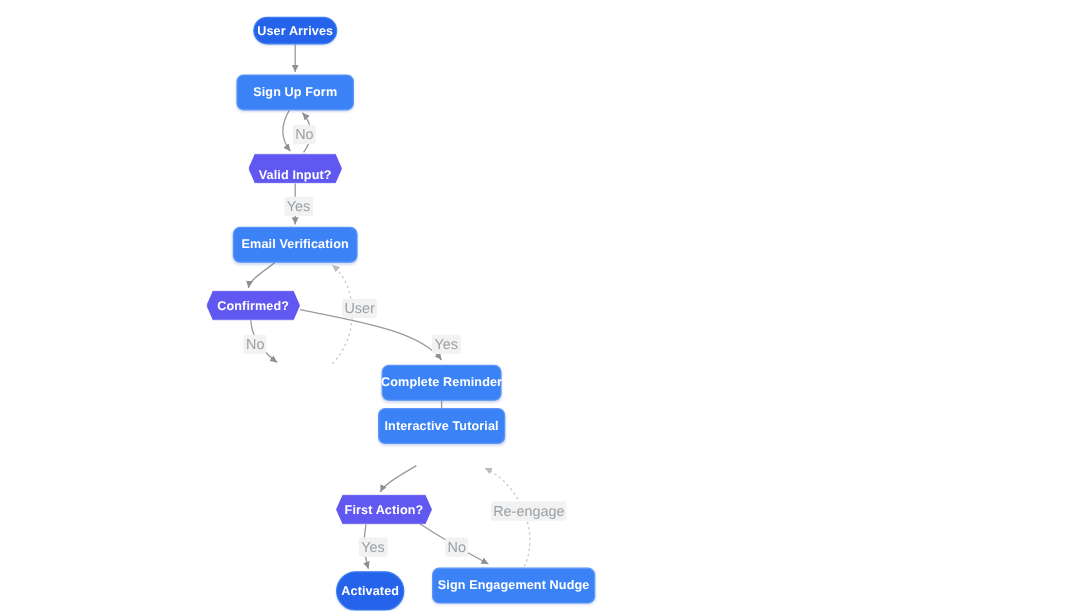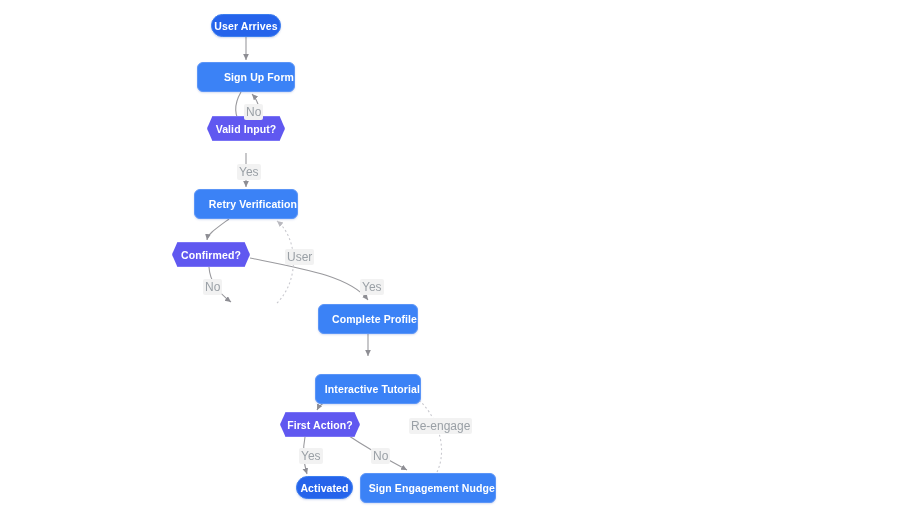--- a/index.html
+++ b/index.html
@@ -33,21 +33,20 @@
     font-weight: 600;
     letter-spacing: 0.1px;
     white-space: nowrap;
     user-select: none;
   }
   .node-process {
     background: #3b82f6;
     border: 1px solid #5b95f7;
     border-radius: 6px;
     box-shadow: 0 1px 2px rgba(30, 64, 175, 0.18);
-    justify-content: flex-end;
   }
   .node-terminal {
     background: #2563eb;
     border: 1px solid #3b7ef0;
     border-radius: 999px;
     box-shadow: 0 1px 2px rgba(30, 64, 175, 0.2);
   }
   .node-decision {
     background: #6058f0;
     border: 1px solid #7b74f5;
@@ -119,46 +118,46 @@
   </svg>
 
   <div class="node node-terminal" style="left:211px; top:14px; width:70px; height:23px;text-align:center;">
     <span>User Arrives</span>
   </div>
 
   <div class="node node-process" style="left:197px; top:62px; width:98px; height:30px;">
     <span>Sign Up Form</span>
   </div>
 
-  <div class="node node-decision" style="left:207px; top:116px; width:78px; height:25px;">
+  <div class="node node-decision" style="left:207px; top:128px; width:78px; height:25px;align-items:flex-end;">
     <span>Valid Input?</span>
   </div>
 
   <div class="node node-process" style="left:194px; top:189px; width:104px; height:30px;">
-    <span>Retry Verification</span>
+    <span>Email Verification</span>
   </div>
 
   <div class="node node-decision" style="left:172px; top:242px; width:78px; height:25px;justify-content:center;">
     <span>Confirmed?</span>
   </div>
 
 
   <div class="node node-process" style="left:318px; top:304px; width:100px; height:30px;">
-    <span>Complete Profile</span>
+    <span>Complete Reminder</span>
   </div>
 
-  <div class="node node-process" style="left:315px; top:374px; width:106px; height:30px;">
+  <div class="node node-process" style="left:315px; top:340px; width:106px; height:30px;">
     <span>Interactive Tutorial</span>
   </div>
 
   <div class="node node-decision" style="left:280px; top:412px; width:80px; height:25px;">
     <span>First Action?</span>
   </div>
 
-  <div class="node node-terminal" style="left:296px; top:476px; width:57px; height:23px;">
+  <div class="node node-terminal" style="left:280px; top:476px; width:57px; height:33px;">
     <span>Activated</span>
   </div>
 
   <div class="node node-process" style="left:360px; top:473px; width:136px; height:30px;">
     <span>Sign Engagement Nudge</span>
   </div>
 
   <div class="edge-label" style="left:244px; top:104px;">No</div>
 
   <div class="edge-label" style="left:237px; top:164px;">Yes</div>

